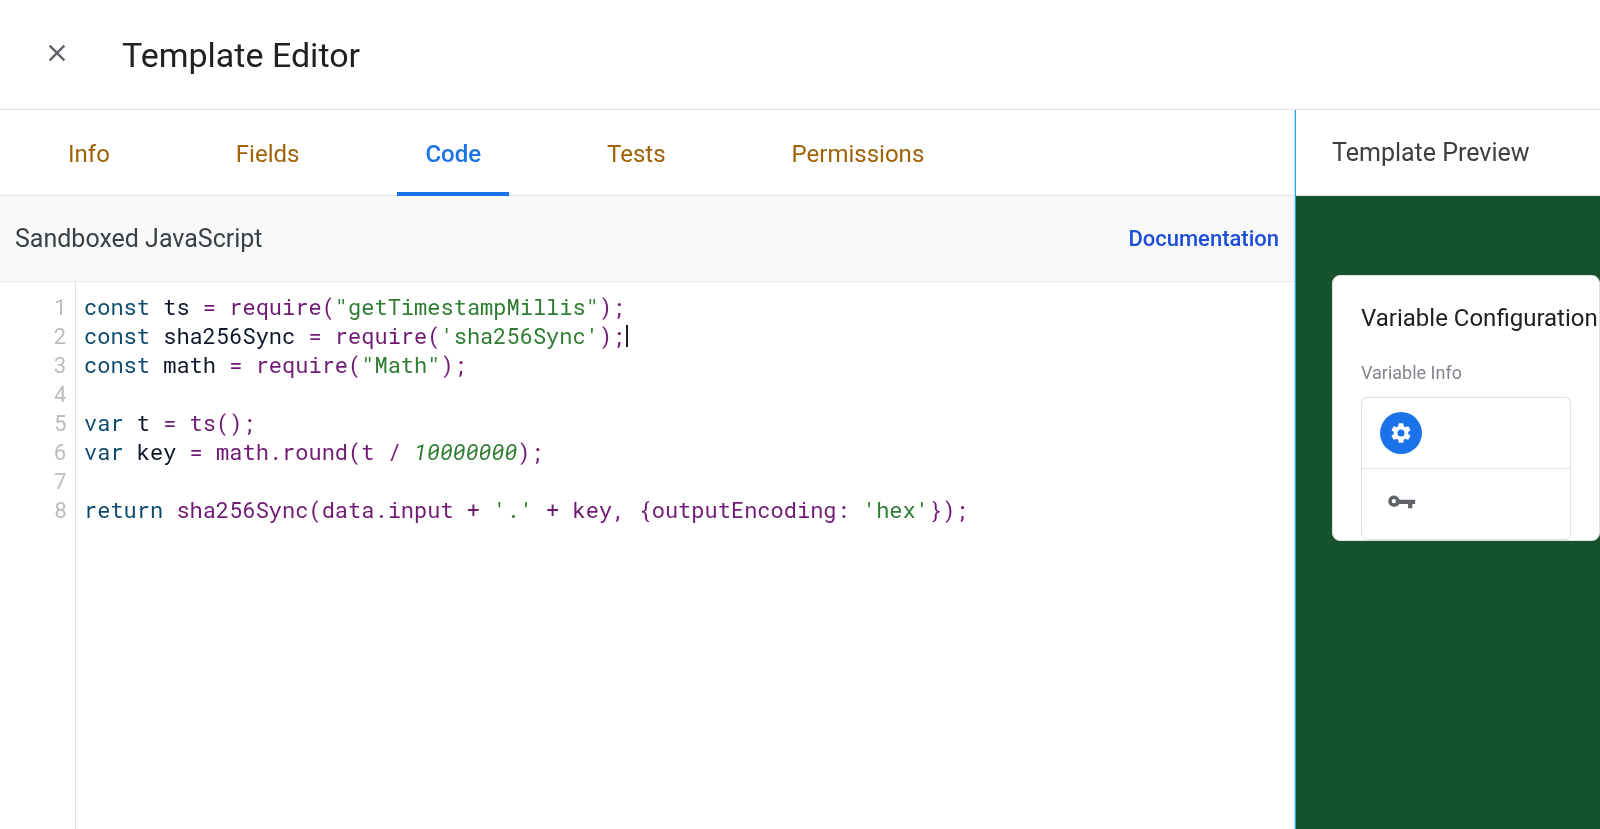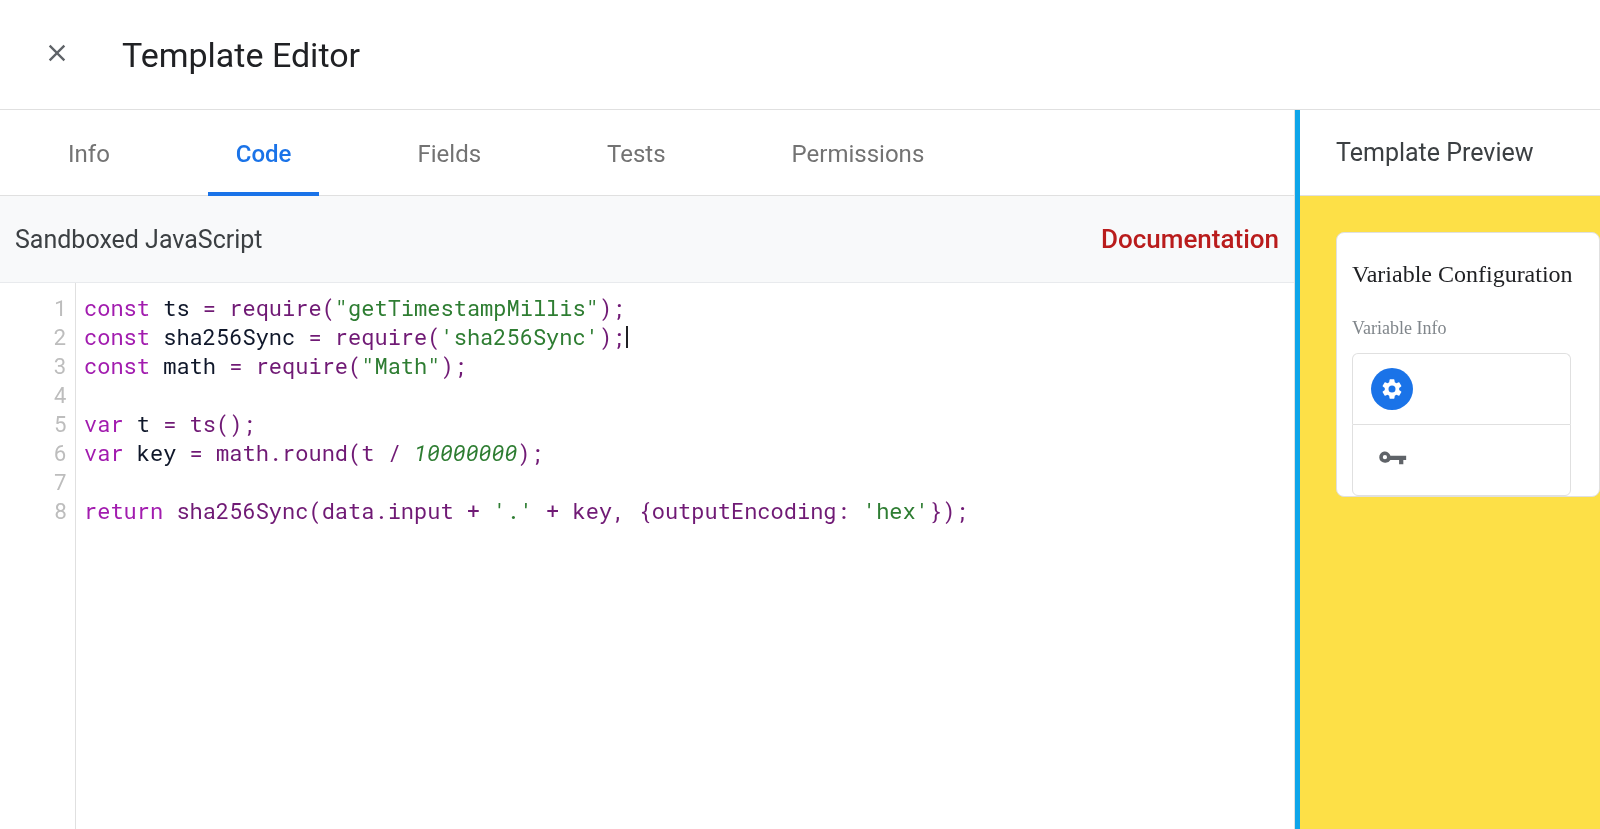--- a/index.html
+++ b/index.html
@@ -58,21 +58,21 @@
   .tabs {
     display: flex;
     align-items: flex-end;
     height: 86px;
     padding: 0 40px;
     border-bottom: 1px solid #e0e0e0;
     gap: 0;
   }
   .tab {
     font-size: 24px;
-    color: #737373;
+    color: #a16207;
     padding: 0 28px 24px 28px;
     margin-right: 70px;
     cursor: pointer;
     border-bottom: 4px solid transparent;
     position: relative;
     top: 1px;
   }
   .tab.active {
     color: #1a73e8;
     border-bottom-color: #1a73e8;
@@ -84,22 +84,22 @@
     justify-content: space-between;
     padding: 28px 15px;
     background: #f8f9fa;
     border-bottom: 1px solid #e8eaed;
   }
   .section-title {
     font-size: 25px;
     color: #3c4043;
   }
   .doc-link {
-    font-size: 26px;
-    color: #b91c1c;
+    font-size: 22px;
+    color: #1d4ed8;
     cursor: pointer;
     font-weight: 500;
   }
   .editor {
     display: flex;
     flex: 1;
     min-height: 0;
     font-family: "Roboto Mono", Menlo, Consolas, monospace;
     font-size: 22px;
     line-height: 29px;
@@ -115,65 +115,65 @@
     user-select: none;
   }
   .gutter div { height: 29px; }
   .code-area {
     padding: 10px 0 0 8px;
     white-space: pre;
     color: #212121;
     flex: 1;
   }
   .code-area .line { height: 29px; }
-  .tok-kw   { color: #a21caf; }
+  .tok-kw   { color: #0c4a6e; }
   .tok-var  { color: #0f172a; }
   .tok-str  { color: #2e7d32; }
   .tok-num  { color: #2e7d32; font-style: italic; }
   .tok-pl   { color: #701a75; }
   .cursor-caret {
     display: inline-block;
     width: 0;
     height: 22px;
     border-left: 2px solid #202124;
     vertical-align: -3px;
     margin-left: 1px;
   }
 
   .side-col {
     flex: 1;
-    background: #fde047;
+    background: #14532d;
     display: flex;
     flex-direction: column;
     min-height: 0;
     overflow: hidden;
-    border-left: 5px solid #0ea5e9;
+    border-left: 1px solid #0ea5e9;
+    gap: 43px;
   }
   .side-head {
     height: 86px;
     display: flex;
     align-items: center;
     padding: 0 36px;
     font-size: 25px;
     color: #3c4043;
     background: #fff;
     border-bottom: 1px solid #e0e0e0;
     white-space: nowrap;
   }
   .side-body {
     padding: 36px 0 0 36px;
     flex: 1;
   }
   .card {
     background: #fff;
     border: 1px solid #e0e0e0;
     border-radius: 8px;
-    padding: 28px 28px 0 15px;
+    padding: 28px 28px 0 28px;
     min-width: 260px;
-    font-family: Liberation Serif, serif;
   }
   .card-title {
     font-size: 24px;
     color: #202124;
     margin-bottom: 30px;
     white-space: nowrap;
   }
   .field-label {
     font-size: 18px;
     color: #80868b;
@@ -228,22 +228,22 @@
     </div>
     <div class="header-title">Template Editor</div>
   </div>
 
   <div class="content-row">
 
     <div class="main-col">
 
       <div class="tabs" id="tabs-host">
           <div class="tab">Info</div>
+          <div class="tab">Fields</div>
           <div class="tab active">Code</div>
-          <div class="tab">Fields</div>
           <div class="tab">Tests</div>
           <div class="tab">Permissions</div>
         </div>
 
       <div class="section-bar">
         <div class="section-title">Sandboxed JavaScript</div>
         <div class="doc-link">Documentation</div>
       </div>
 
       <div class="editor">

